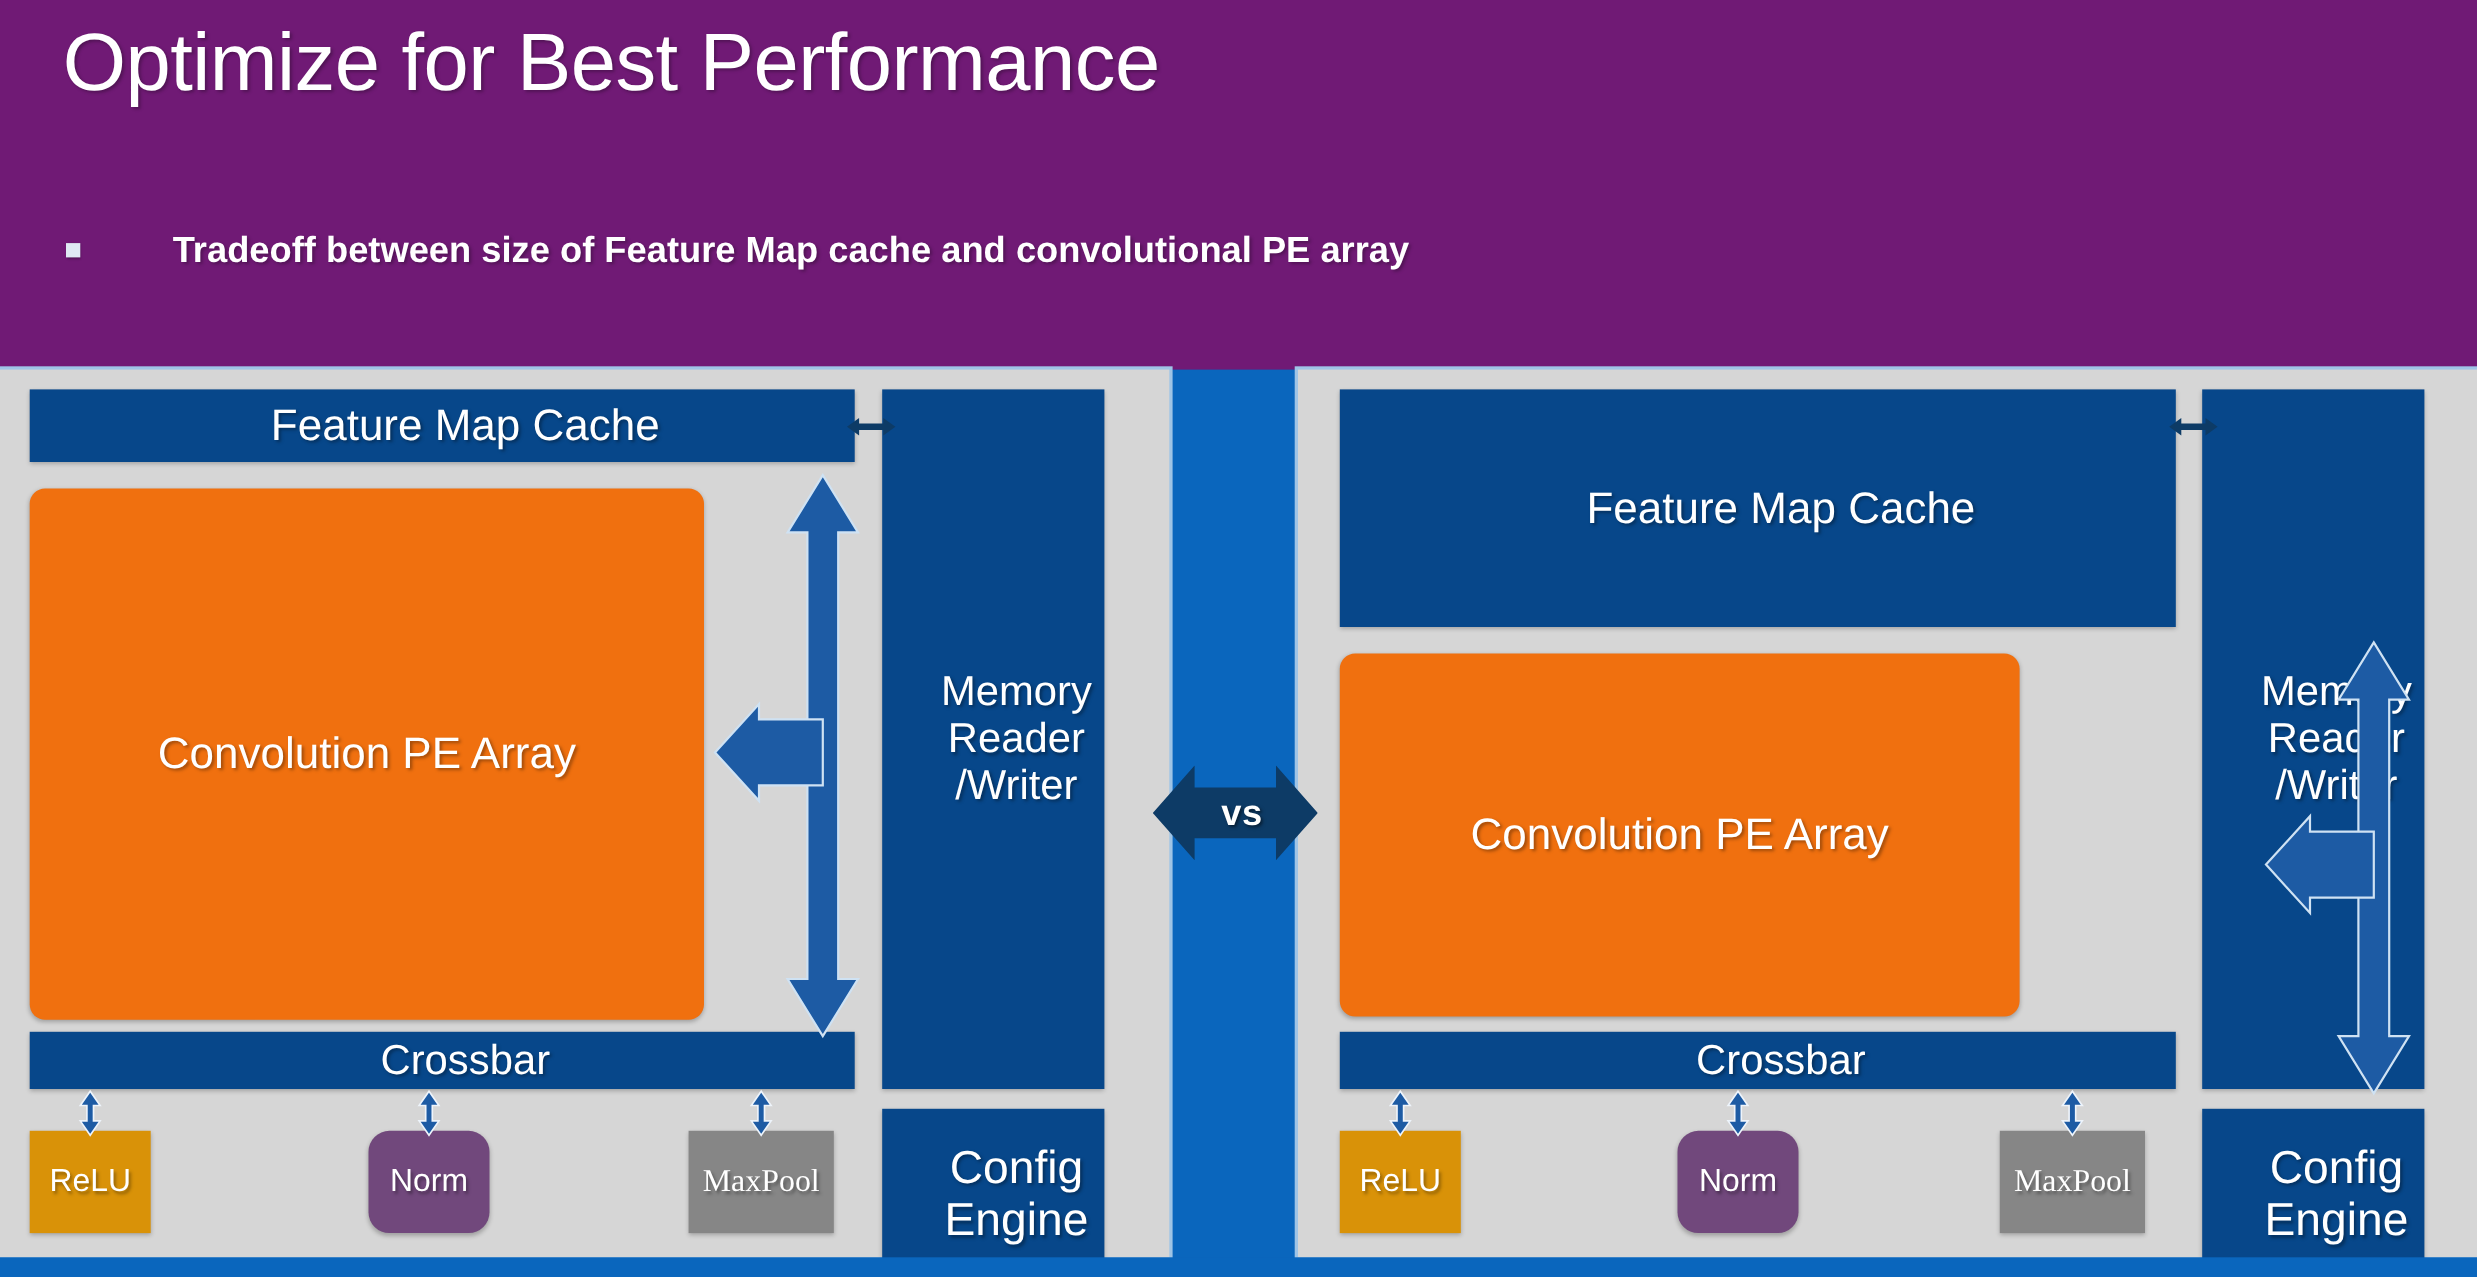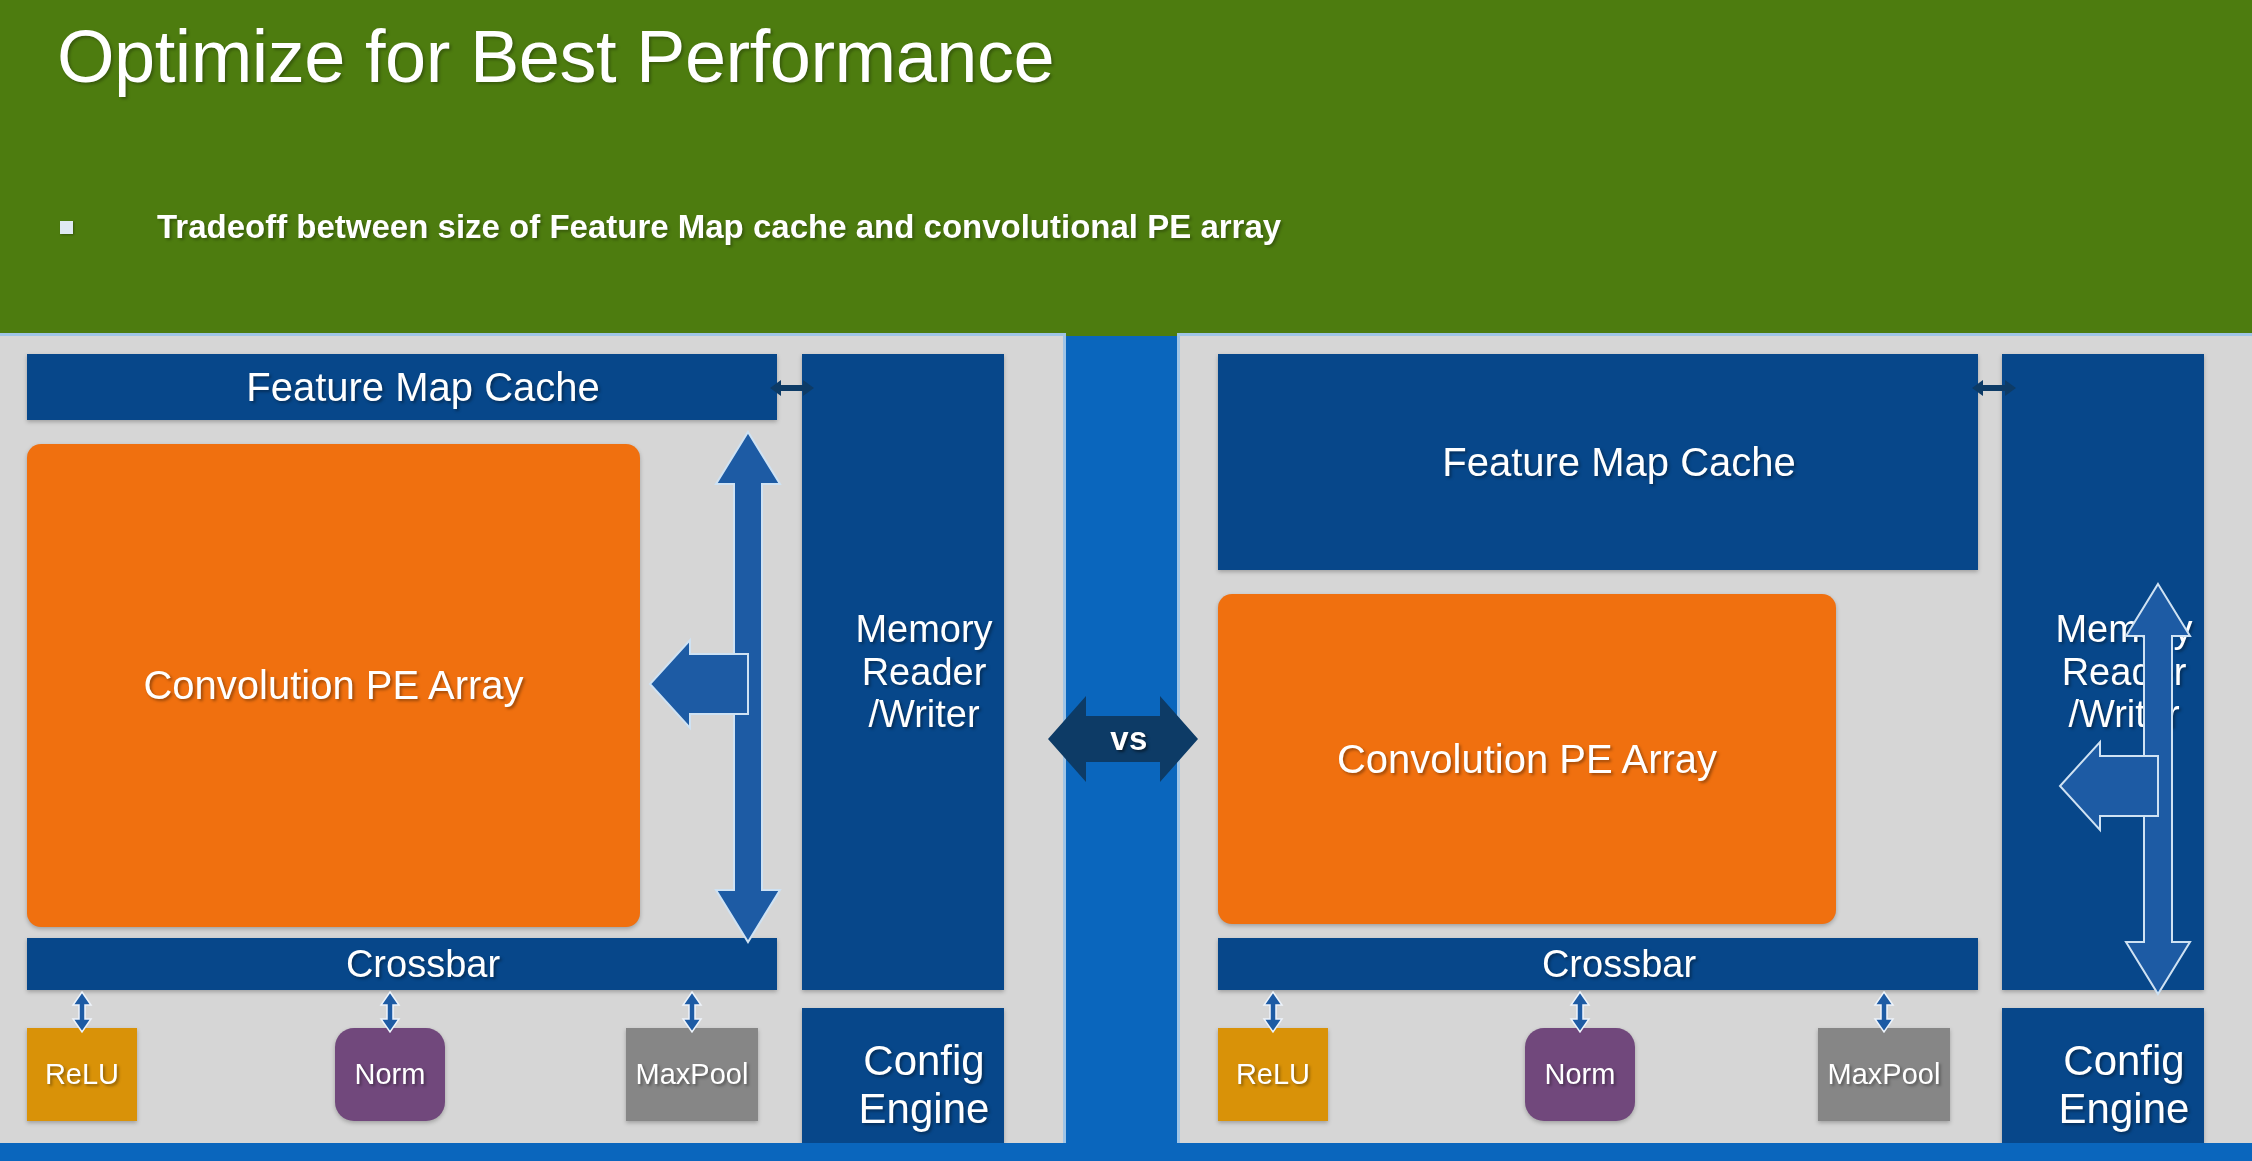--- a/index.html
+++ b/index.html
@@ -11,21 +11,21 @@
 
   
   #slide{
     position:absolute;inset:0;
     background:#0a66bd;
   }
 
   
   #header{
     position:absolute;left:0;top:0;width:2252px;height:336px;
-    background:#4d7c0f;
+    background:#701a75;
   }
   #title{
     position:absolute;left:57px;top:16px;
     font-size:74px;line-height:1.1;color:#ffffff;
     letter-spacing:-0.5px;font-weight:400;
     text-shadow:2px 2px 3px rgba(0,0,0,.28);
     white-space:nowrap;
   }
   #bullet-row{
     position:absolute;left:60px;top:208px;
@@ -57,21 +57,21 @@
     display:flex;align-items:center;justify-content:center;
     text-align:center;color:#ffffff;
     text-shadow:2px 2px 3px rgba(0,0,0,.35);
     box-sizing:border-box;
     line-height:1.12;
   }
   .navy{background:#07478a;box-shadow:0 2px 4px rgba(0,0,0,.25);padding-left:42px;}
   .orange{background:#f0700f;box-shadow:0 2px 4px rgba(0,0,0,.25);border-radius:14px;}
   .gold{background:#d99208;box-shadow:0 2px 4px rgba(0,0,0,.25);}
   .purple{background:#71487c;box-shadow:0 2px 4px rgba(0,0,0,.25);border-radius:19px;}
-  .grey{background:#868686;box-shadow:0 2px 4px rgba(0,0,0,.25);}
+  .grey{background:#868686;box-shadow:0 2px 4px rgba(0,0,0,.25);font-family:Liberation Serif, serif;}
 
   
   #l-fmc   {left:37px; top:18px;  width:750px; height:66px;  font-size:40px;}
   #l-pe    {left:37px; top:108px; width:613px; height:483px; font-size:40px;}
   #l-xbar  {left:37px; top:602px; width:750px; height:52px;  font-size:38px;}
   #l-mrw   {left:812px;top:18px;  width:202px; height:636px; font-size:38px;}
   #l-cfg   {left:812px;top:672px; width:202px; height:153px; font-size:42px;}
   #l-relu  {left:37px; top:692px; width:110px; height:93px;  font-size:29px;}
   #l-norm  {left:345px;top:692px; width:110px; height:93px;  font-size:29px;}
   #l-maxp  {left:636px;top:692px; width:132px; height:93px;  font-size:29px;}

